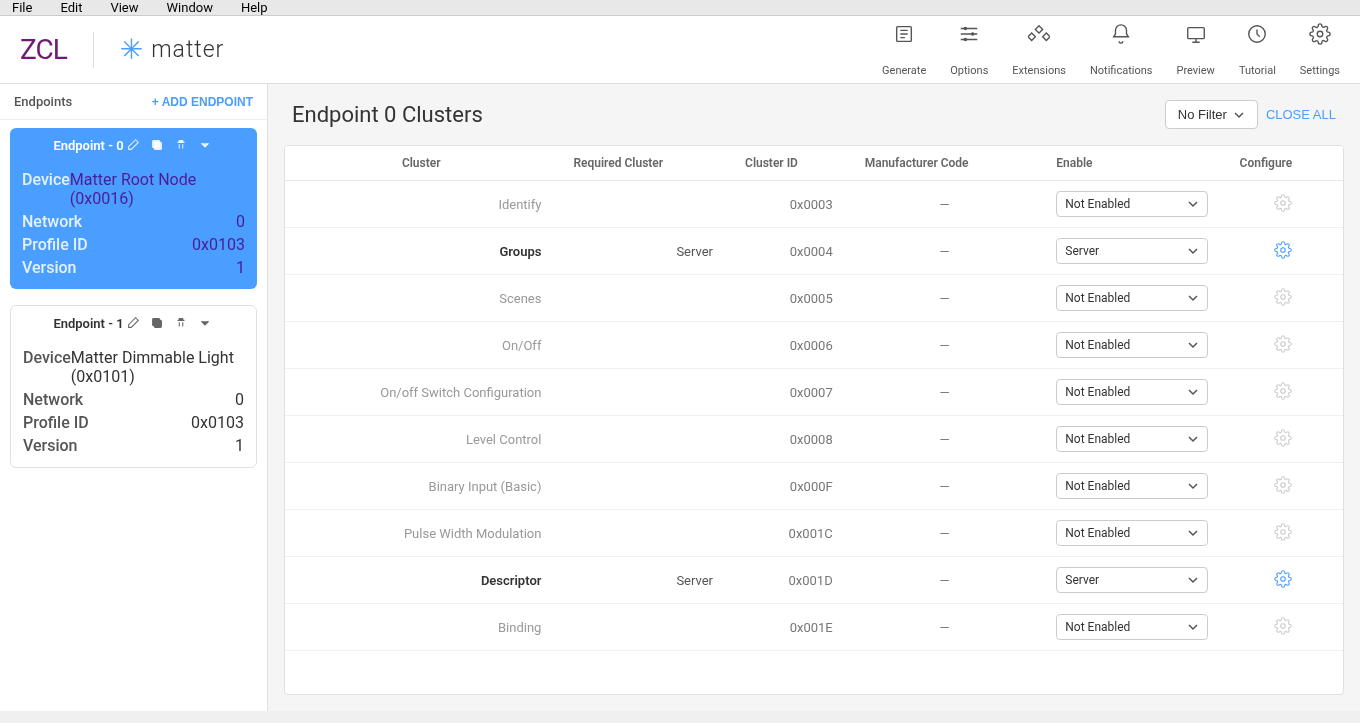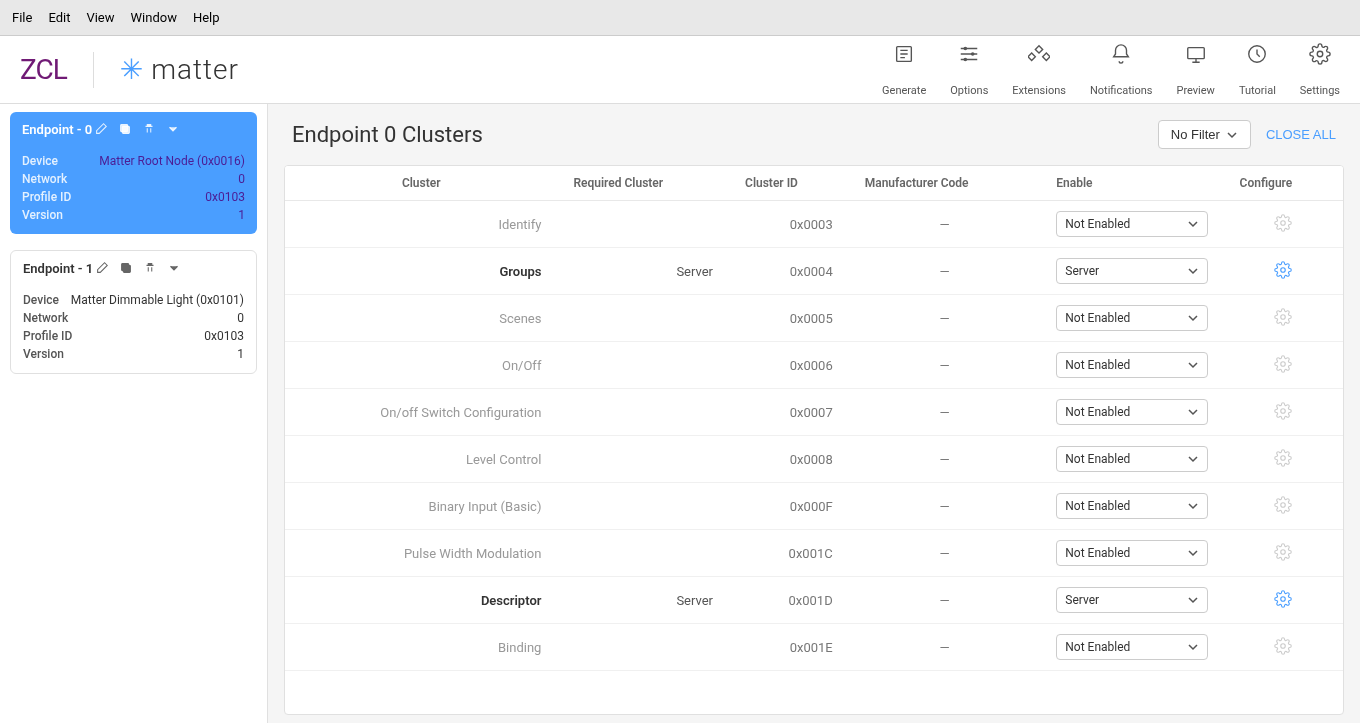--- a/index.html
+++ b/index.html
@@ -1,21 +1,21 @@
 <!DOCTYPE html>
 <html><head>
   <meta charset="utf-8">
   <style>
     * { box-sizing: border-box; margin: 0; padding: 0; }
     body { font-family: -apple-system, BlinkMacSystemFont, 'Segoe UI', Roboto, sans-serif; font-size: 13px; background: #f0f0f0; overflow: hidden; }
 
     
     .menu-bar {
-      display: flex; align-items: center; gap: 16px;
-      background: #e8e8e8; padding: 2px 12px; height: 36px;
+      display: flex; align-items: center; gap: 28px;
+      background: #e8e8e8; padding: 2px 12px; height: 16px;
       font-size: 13px; border-bottom: 1px solid #ccc;
     }
     .menu-bar span { cursor: pointer; }
 
     
     .app { display: flex; flex-direction: column; height: calc(100vh - 28px); }
 
     
     .toolbar {
       display: flex; align-items: center; justify-content: space-between;
@@ -46,49 +46,49 @@
       color: #4a9eff; font-size: 12px; font-weight: 600; cursor: pointer; border: none; background: none;
     }
 
     .endpoint-card {
       margin: 8px 10px; border-radius: 6px; overflow: hidden;
     }
     .endpoint-card.active { background: #4a9eff; color: #fff; }
     .endpoint-card.inactive { background: #fff; border: 1px solid #e0e0e0; }
 
     .endpoint-header {
-      display: flex; align-items: center; justify-content: flex-start;
+      display: flex; align-items: center; justify-content: center;
       padding: 8px 12px; cursor: pointer;
     }
     .endpoint-header .ep-name { font-size: 13px; font-weight: 600; }
     .endpoint-actions { display: flex; align-items: center; gap: 6px; }
     .ep-action-btn { background: none; border: none; cursor: pointer; padding: 2px; border-radius: 3px; display: flex; align-items: center; }
     .ep-action-btn svg { width: 14px; height: 14px; }
     .endpoint-card.active .ep-action-btn svg { fill: rgba(255,255,255,0.8); }
     .endpoint-card.inactive .ep-action-btn svg { fill: #666; }
 
     .endpoint-body { padding: 6px 12px 10px; }
-    .ep-row { display: flex; justify-content: space-between; padding: 2px 0; font-size: 12px; }
+    .ep-row { display: flex; justify-content: space-between; padding: 2px 0; font-size: 16px; }
     .ep-label { font-weight: 500; }
     .endpoint-card.active .ep-label { color: rgba(255,255,255,0.85); }
     .endpoint-card.inactive .ep-label { color: #555; }
     .ep-value {}
     .endpoint-card.active .ep-value { color: #4c1d95; }
     .endpoint-card.inactive .ep-value { color: #333; }
 
     
     .content { flex: 1; display: flex; flex-direction: column; overflow: hidden; background: #f5f5f5; }
 
     .content-header {
       display: flex; align-items: center; justify-content: space-between;
       padding: 16px 24px; background: #f5f5f5;
     }
     .content-title { font-size: 22px; font-weight: 400; color: #333; }
 
-    .header-controls { display: flex; align-items: center; gap: 15px; }
+    .header-controls { display: flex; align-items: center; gap: 8px; }
     .filter-btn {
       display: flex; align-items: center; gap: 6px;
       border: 1px solid #ccc; border-radius: 4px; padding: 6px 12px;
       background: #fff; cursor: pointer; font-size: 13px; color: #333;
     }
     .search-box {
       display: flex; align-items: center; gap: 6px;
       border: 1px solid #ccc; border-radius: 4px; padding: 6px 12px;
       background: #fff; min-width: 200px;
     }
@@ -155,21 +155,21 @@
 <div class="app">
 
   <div class="toolbar">
     <div class="toolbar-left">
       <div class="toolbar-logo">
         <span style="font-size:28px;font-weight:400;color:#701a75;letter-spacing:-1px;">ZCL</span>
       </div>
       <div style="width:1px;height:36px;background:#ddd;margin:0 16px;"></div>
       <div class="toolbar-logo">
         <span style="color:#4a9eff;font-size:28px;">✳</span>
-        <span style="font-size:28px;font-weight:300;color:#333;letter-spacing:1px;">matter</span>
+        <span style="font-size:23px;font-weight:300;color:#333;letter-spacing:1px;">matter</span>
       </div>
     </div>
     <div class="toolbar-right">
       <div class="toolbar-action">
         <svg viewBox="0 0 24 24" fill="none" stroke="#555" stroke-width="1.5">
             <rect x="4" y="4" width="16" height="16" rx="1"></rect>
             <path d="M8 8h8M8 12h8M8 16h5"></path>
           </svg>
         <span>Generate</span>
       </div>
@@ -217,20 +217,24 @@
             <path d="M19.4 15a1.65 1.65 0 00.33 1.82l.06.06a2 2 0 010 2.83 2 2 0 01-2.83 0l-.06-.06a1.65 1.65 0 00-1.82-.33 1.65 1.65 0 00-1 1.51V21a2 2 0 01-2 2 2 2 0 01-2-2v-.09A1.65 1.65 0 009 19.4a1.65 1.65 0 00-1.82.33l-.06.06a2 2 0 01-2.83 0 2 2 0 010-2.83l.06-.06A1.65 1.65 0 004.68 15a1.65 1.65 0 00-1.51-1H3a2 2 0 01-2-2 2 2 0 012-2h.09A1.65 1.65 0 004.6 9a1.65 1.65 0 00-.33-1.82l-.06-.06a2 2 0 010-2.83 2 2 0 012.83 0l.06.06A1.65 1.65 0 009 4.68a1.65 1.65 0 001-1.51V3a2 2 0 012-2 2 2 0 012 2v.09a1.65 1.65 0 001 1.51 1.65 1.65 0 001.82-.33l.06-.06a2 2 0 012.83 0 2 2 0 010 2.83l-.06.06A1.65 1.65 0 0019.4 9a1.65 1.65 0 001.51 1H21a2 2 0 012 2 2 2 0 01-2 2h-.09a1.65 1.65 0 00-1.51 1z"></path>
           </svg>
         <span>Settings</span>
       </div>
     </div>
   </div>
 
   <div class="main">
 
     <div class="sidebar">
+      <div class="sidebar-header">
+        <span class="sidebar-title">Endpoints</span>
+        <button class="add-endpoint-btn">+ ADD ENDPOINT</button>
+      </div>
 
       <div class="endpoint-card active">
         <div class="endpoint-header">
           <span class="ep-name">Endpoint - 0</span>
           <div class="endpoint-actions">
             <button class="ep-action-btn">
               <svg viewBox="0 0 16 16" fill="none">
                   <path d="M11 2l3 3-8 8H3v-3l8-8z" stroke="rgba(255,255,255,0.85)" stroke-width="1.2" fill="none"></path>
                 </svg>
             </button>

